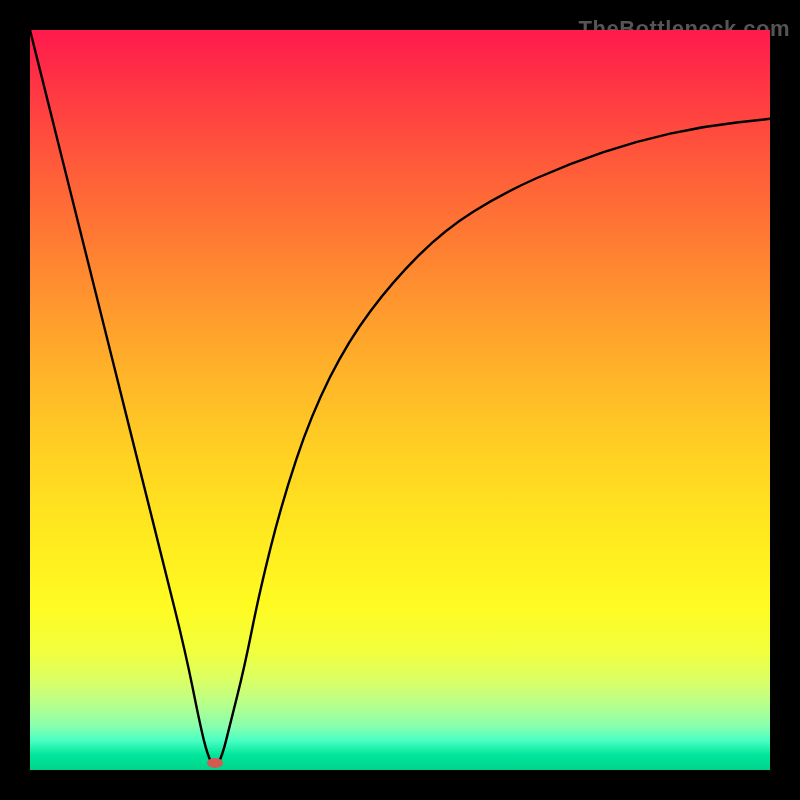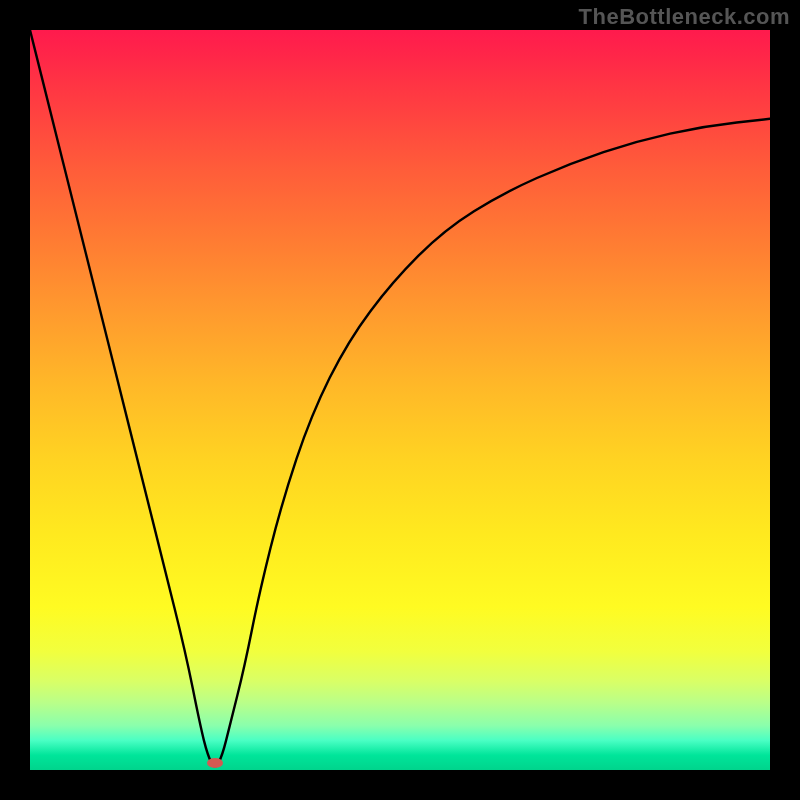--- a/index.html
+++ b/index.html
@@ -12,21 +12,21 @@
     overflow: hidden;
   }
   .frame {
     position: relative;
     width: 800px;
     height: 800px;
     background: #000;
   }
   .watermark {
     position: absolute;
-    top: 4px;
+    top: 16px;
     right: 10px;
     color: #555;
     font-size: 22px;
     font-weight: 600;
     letter-spacing: 0.5px;
     user-select: none;
   }
   .plot {
     position: absolute;
     left: 30px;

